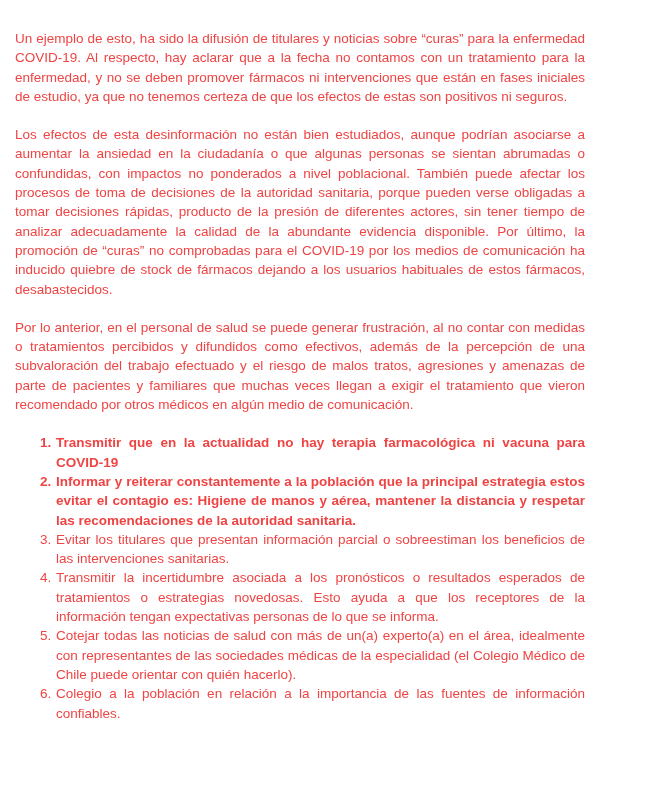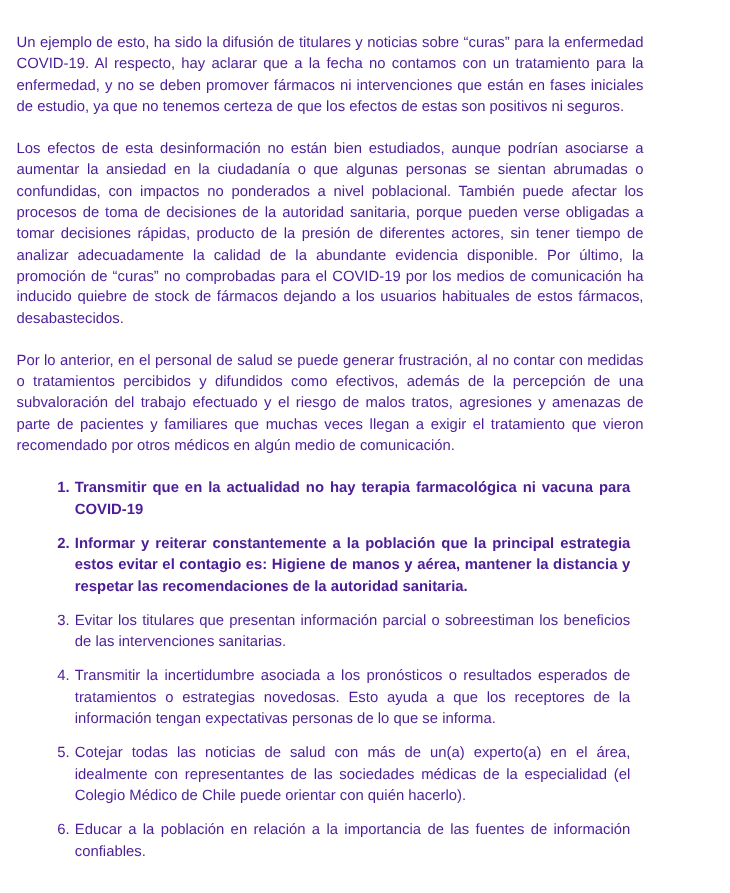--- a/index.html
+++ b/index.html
@@ -10,33 +10,33 @@
   .page {
     position: relative;
     width: 664px;
     height: 812px;
     background: #ffffff;
     box-sizing: border-box;
     padding: 29px 79px 0 15px;
     font-family: "Liberation Sans", "DejaVu Sans", sans-serif;
     font-size: 13.5px;
     line-height: 19.3px;
-    color: #4c1d95;
+    color: #ef4444;
     overflow: hidden;
   }
   .page p {
     margin: 0 0 19px 0;
     text-align: justify;
   }
   ol.rec-list {
     margin: 0;
     padding: 0 0 0 40px;
   }
   ol.rec-list li {
-    margin: 12px;
+    margin: 0;
     padding: 0 0 0 1px;
     text-align: justify;
   }
   ol.rec-list li.bold {
     font-weight: bold;
   }
 </style>
 </head>
 <body>
 
@@ -48,16 +48,16 @@
 
   <p>Por lo anterior, en el personal de salud se puede generar frustración, al no contar con medidas o tratamientos percibidos y difundidos como efectivos, además de la percepción de una subvaloración del trabajo efectuado y el riesgo de malos tratos, agresiones y amenazas de parte de pacientes y familiares que muchas veces llegan a exigir el tratamiento que vieron recomendado por otros médicos en algún medio de comunicación.</p>
 
 
   <ol class="rec-list">
     <li class="bold">Transmitir que en la actualidad no hay terapia farmacológica ni vacuna para COVID-19</li>
     <li class="bold">Informar y reiterar constantemente a la población que la principal estrategia estos  evitar el contagio es: Higiene de manos y aérea, mantener la distancia y respetar las recomendaciones de la autoridad sanitaria.</li>
     <li>Evitar los titulares que presentan información parcial o sobreestiman los beneficios de las intervenciones sanitarias.</li>
     <li>Transmitir la incertidumbre asociada a los pronósticos o resultados esperados de tratamientos o estrategias novedosas. Esto ayuda a que los receptores de la información tengan expectativas personas de lo que se informa.</li>
     <li>Cotejar todas las noticias de salud con más de un(a) experto(a) en el área, idealmente con representantes de las sociedades médicas de la especialidad (el Colegio Médico de Chile puede orientar con quién hacerlo).</li>
-    <li>Educar a la población en relación a la importancia de las fuentes de información confiables.</li>
+    <li>Colegio a la población en relación a la importancia de las fuentes de información confiables.</li>
   </ol>
 
 </div>
 
 </body></html>

